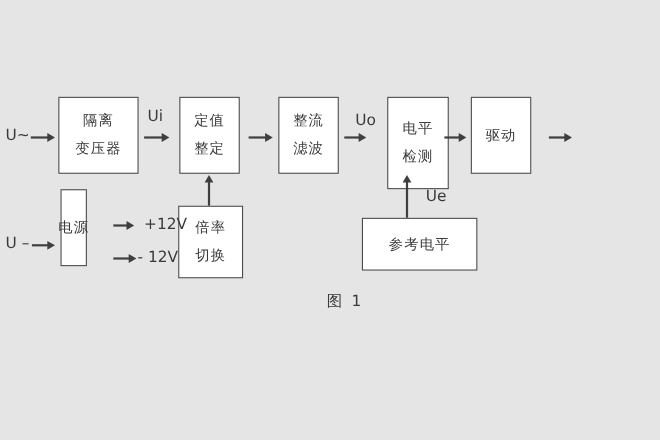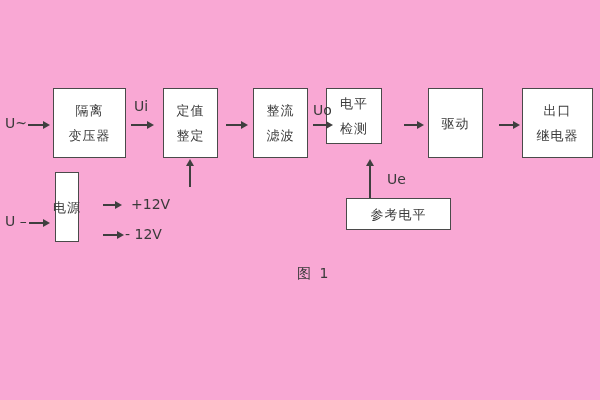--- a/index.html
+++ b/index.html
@@ -1,17 +1,17 @@
 <!DOCTYPE html>
 <html><head>
 <meta charset="utf-8">
 <style>
   html,body{margin:0;padding:0;background:#ffffff;}
   .canvas{
-    position:relative;width:600px;height:400px;background:#f9a8d4;
+    position:relative;width:600px;height:400px;background:#e5e5e5;
     font-family:"DejaVu Sans","Liberation Sans",sans-serif;
     color:#333333;overflow:hidden;
   }
   .blk{
     position:absolute;box-sizing:border-box;
     border:1.5px solid #4a4a4a;background:#ffffff;
     display:flex;flex-direction:column;align-items:center;justify-content:center;
     gap:12px;font-size:13px;letter-spacing:1px;line-height:1;color:#3a3a3a;
   }
   .blk span{white-space:nowrap;}
@@ -41,59 +41,59 @@
   <div class="blk" style="left:253px;top:88px;width:55px;height:70px">
     <span>整流</span>
     <span>滤波</span>
   </div>
 
   <div class="blk" style="left:163px;top:88px;width:55px;height:70px">
     <span>定值</span>
     <span>整定</span>
   </div>
 
-  <div class="blk" style="left:326px;top:88px;width:56px;height:56px">
+  <div class="blk" style="left:352px;top:88px;width:56px;height:84px">
     <span>电平</span>
     <span>检测</span>
   </div>
 
   <div class="blk" style="left:428px;top:88px;width:55px;height:70px">
     <span>驱动</span>
   </div>
 
-  <div class="blk" style="left:522px;top:88px;width:71px;height:70px">
-    <span>出口</span>
-    <span>继电器</span>
-  </div>
 
   <div class="blk" style="left:55px;top:172px;width:24px;height:70px">
     <span>电源</span>
   </div>
 
+  <div class="blk" style="left:162px;top:187px;width:59px;height:66px">
+    <span>倍率</span>
+    <span>切换</span>
+  </div>
 
-  <div class="blk" style="left:346px;top:198px;width:105px;height:32px">
+  <div class="blk" style="left:329px;top:198px;width:105px;height:48px">
     <span>参考电平</span>
   </div>
 
   <div class="harrow" style="left:28px;top:124px;width:16px"></div>
   <div class="harrow" style="left:131px;top:124px;width:17px"></div>
   <div class="harrow" style="left:226px;top:124px;width:16px"></div>
   <div class="harrow" style="left:313px;top:124px;width:14px"></div>
   <div class="harrow" style="left:404px;top:124px;width:14px"></div>
   <div class="harrow" style="left:499px;top:124px;width:15px"></div>
   <div class="harrow" style="left:29px;top:222px;width:15px"></div>
   <div class="harrow" style="left:103px;top:204px;width:13px"></div>
   <div class="harrow" style="left:103px;top:234px;width:15px"></div>
 
   <div class="varrow" style="left:189px;top:165px;height:22px"></div>
   <div class="varrow" style="left:369px;top:165px;height:33px"></div>
 
   <span class="lbl" style="left:5px;top:116px">U~</span>
   <span class="lbl" style="left:134px;top:99px">Ui</span>
-  <span class="lbl" style="left:313px;top:103px">Uo</span>
+  <span class="lbl" style="left:323px;top:103px">Uo</span>
   <span class="lbl" style="left:5px;top:214px">U –</span>
   <span class="lbl" style="left:131px;top:197px">+12V</span>
   <span class="lbl" style="left:125px;top:227px">- 12V</span>
   <span class="lbl" style="left:387px;top:172px">Ue</span>
 
   <div class="caption" style="left:297px;top:265px">图 1</div>
 
 </div>
 
 </body></html>

